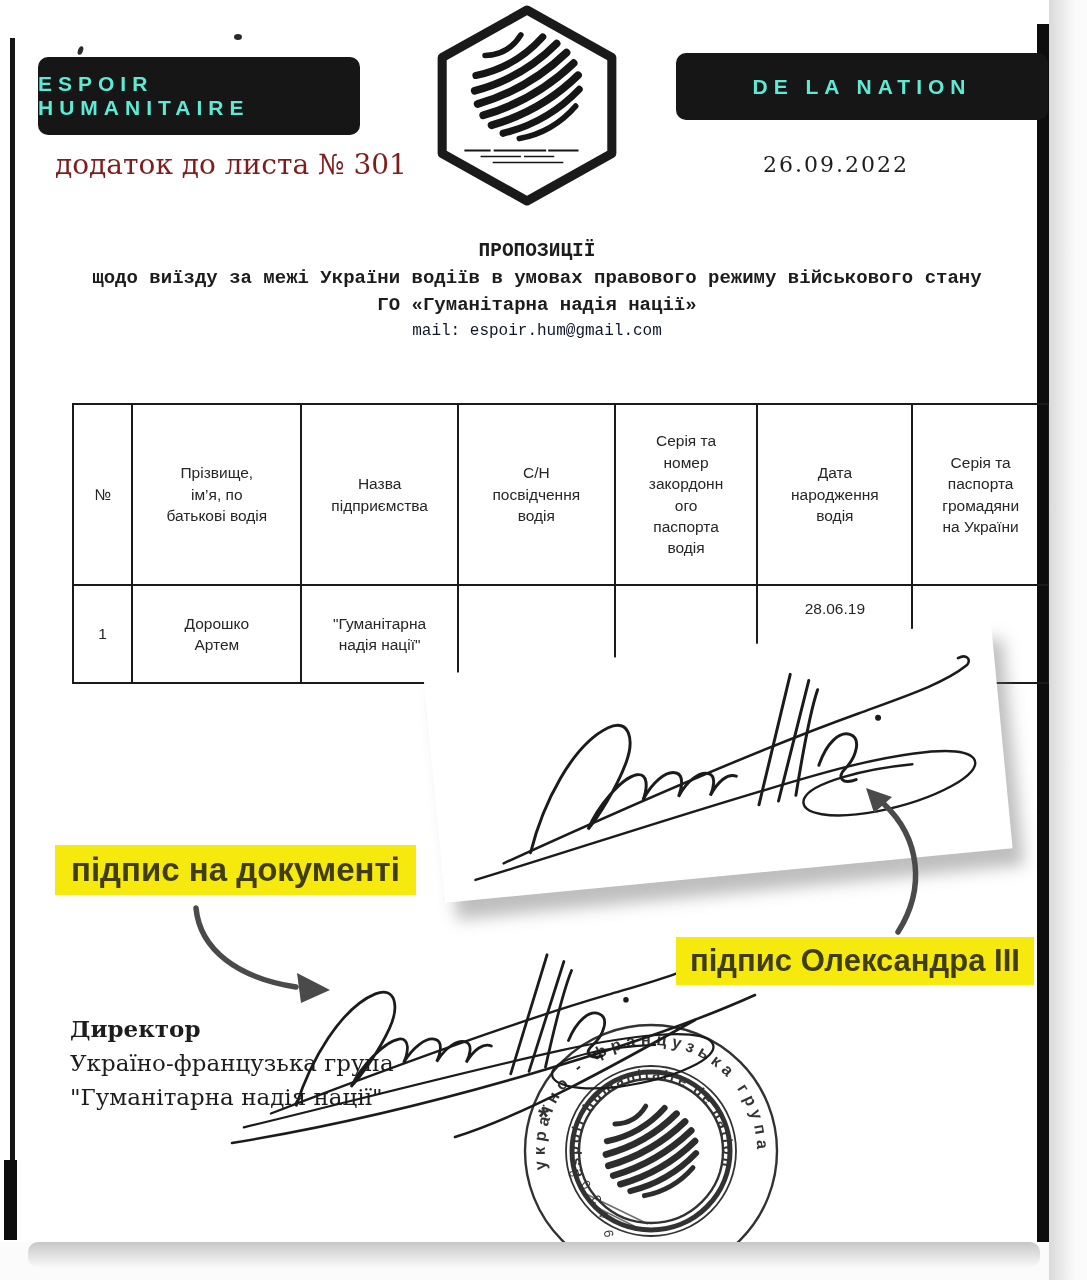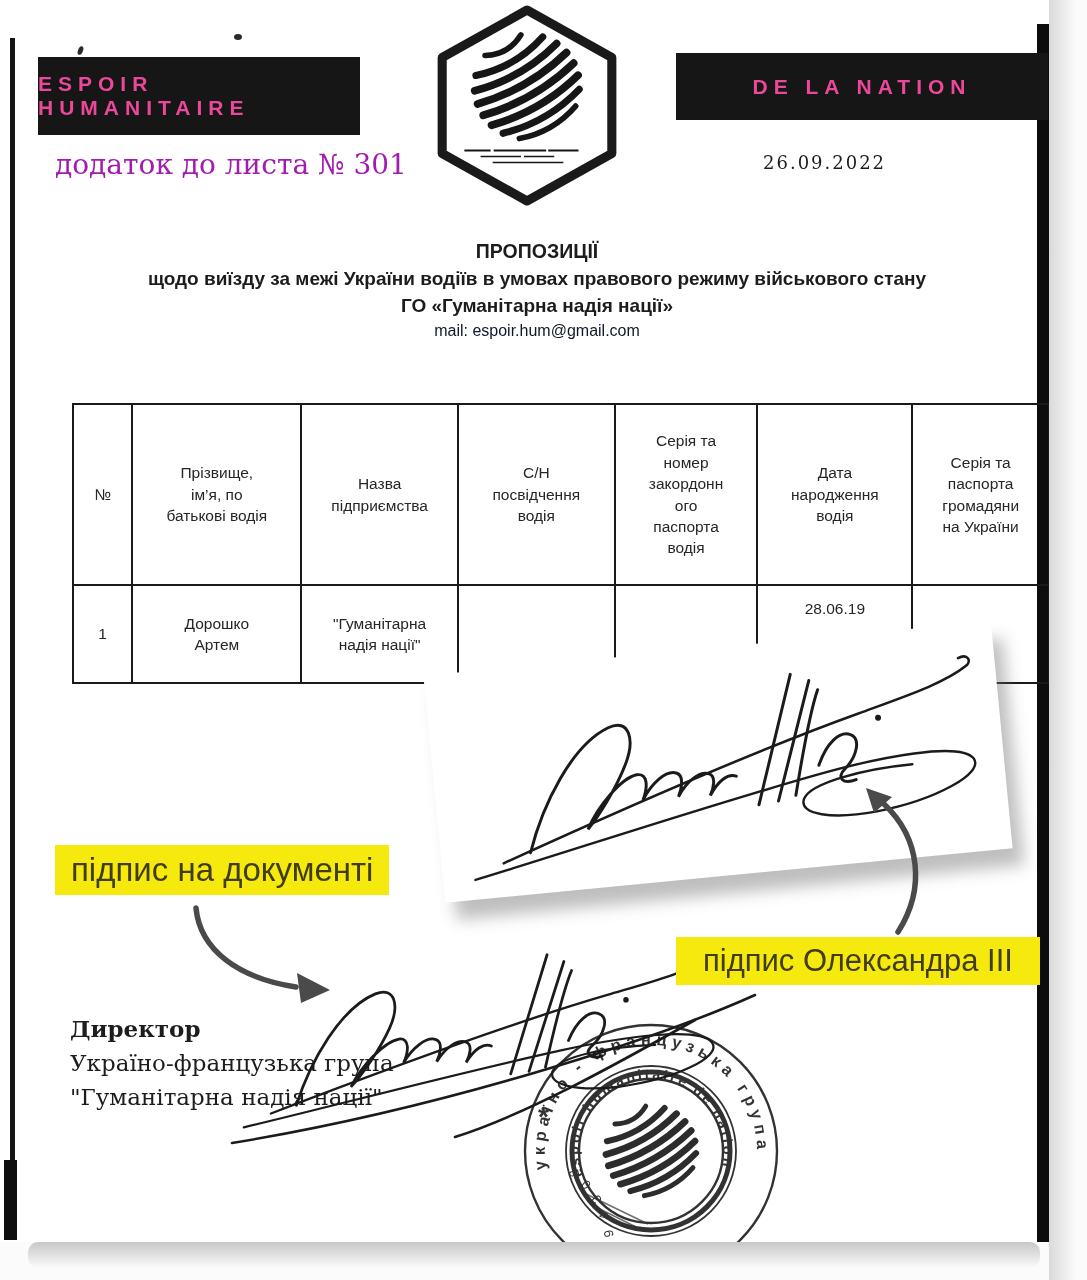--- a/index.html
+++ b/index.html
@@ -11,49 +11,49 @@
   .edge-left-thin{position:absolute;left:10px;top:38px;width:5px;height:1200px;background:#151515;}
   .edge-left-thick{position:absolute;left:4px;top:1160px;width:13px;height:80px;background:#0e0e0e;}
   .edge-right-bar{position:absolute;left:1037px;top:24px;width:12px;height:1218px;background:#0d0d0d;}
   .right-shade{position:absolute;left:1049px;top:0;width:38px;height:1280px;
     background:linear-gradient(to right,#d9d9d9,#fbfbfb 70%);}
   .bottom-shade{position:absolute;left:28px;top:1242px;width:1012px;height:26px;border-radius:10px;
     background:linear-gradient(to bottom,#c7c7c7,rgba(250,250,250,0));}
   .speck{position:absolute;background:#2a2a2a;border-radius:50%;}
 
   
-  .banner{position:absolute;background:#161616;color:#ec4899;display:flex;align-items:center;justify-content:center;
-    font-weight:bold;letter-spacing:6px;font-size:21px;}
+  .banner{position:absolute;background:#161616;color:#5eead4;display:flex;align-items:center;justify-content:center;
+    font-weight:bold;letter-spacing:6px;font-size:21px;border-radius:10px;}
   #banner-left{left:38px;top:57px;width:322px;height:78px;}
   #banner-right{left:676px;top:53px;width:372px;height:67px;}
-  #ref-line{position:absolute;left:55px;top:148px;font-family:"DejaVu Serif",serif;font-size:28px;color:#a21caf;}
-  #date-line{position:absolute;left:763px;top:152px;font-family:"DejaVu Serif",serif;font-size:18px;letter-spacing:2px;color:#1d1d1d;}
+  #ref-line{position:absolute;left:55px;top:148px;font-family:"DejaVu Serif",serif;font-size:28px;color:#7f1d1d;}
+  #date-line{position:absolute;left:763px;top:152px;font-family:"DejaVu Serif",serif;font-size:22px;letter-spacing:2px;color:#1d1d1d;}
   #hex-logo{position:absolute;left:424px;top:2px;}
 
   
-  #proposal{position:absolute;left:82px;top:238px;width:910px;text-align:center;color:#1c1c1c;}
+  #proposal{position:absolute;left:82px;top:238px;width:910px;text-align:center;color:#1c1c1c;font-family:Liberation Mono, monospace;}
   #proposal .t1{font-size:19.5px;font-weight:bold;line-height:27px;}
   #proposal .t2{font-size:19px;font-weight:bold;line-height:27px;}
   #proposal .mail{font-size:16px;color:#0f172a;line-height:24px;}
 
   
   #drivers-table{position:absolute;left:72px;top:403px;border-collapse:collapse;table-layout:fixed;}
   #drivers-table td{border:2px solid #1a1a1a;text-align:center;vertical-align:middle;
     font-size:15.5px;color:#262626;line-height:1.38;white-space:pre-line;padding:4px 6px;}
   #drivers-table tr.hdr td{height:171px;}
   #drivers-table tr.data td{height:80px;}
 
   
   #sig-card{position:absolute;left:433px;top:648px;width:570px;height:228px;background:#ffffff;
     transform:rotate(-5.5deg);box-shadow:10px 18px 16px rgba(110,110,110,.45);}
 
   
-  .ylabel{position:absolute;background:#f6e90e;color:#403d12;font-weight:normal;white-space:nowrap;}
+  .ylabel{position:absolute;background:#f6e90e;color:#403d12;font-weight:bold;white-space:nowrap;}
   #label-doc-sig{left:55px;top:845px;font-size:33px;padding:6px 16px;}
-  #label-card-sig{left:676px;top:937px;font-size:31px;padding:6px 27px;}
+  #label-card-sig{left:676px;top:937px;font-size:31px;padding:6px 14px;}
 
   .overlay-svg{position:absolute;}
   #signatory{position:absolute;left:70px;top:1012px;font-family:"DejaVu Serif",serif;font-size:23px;
     line-height:34px;color:#1d1d1d;}
   #signatory .b{font-weight:bold;}
 </style>
 </head>
 <body>
 
 <div id="screen">

